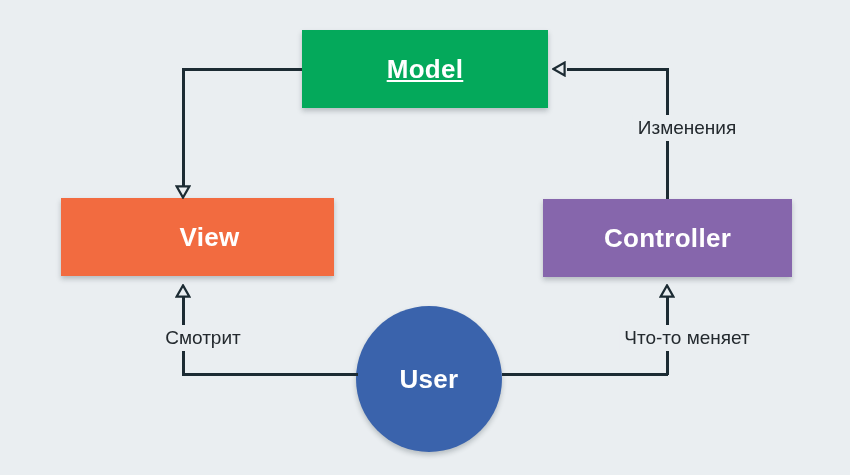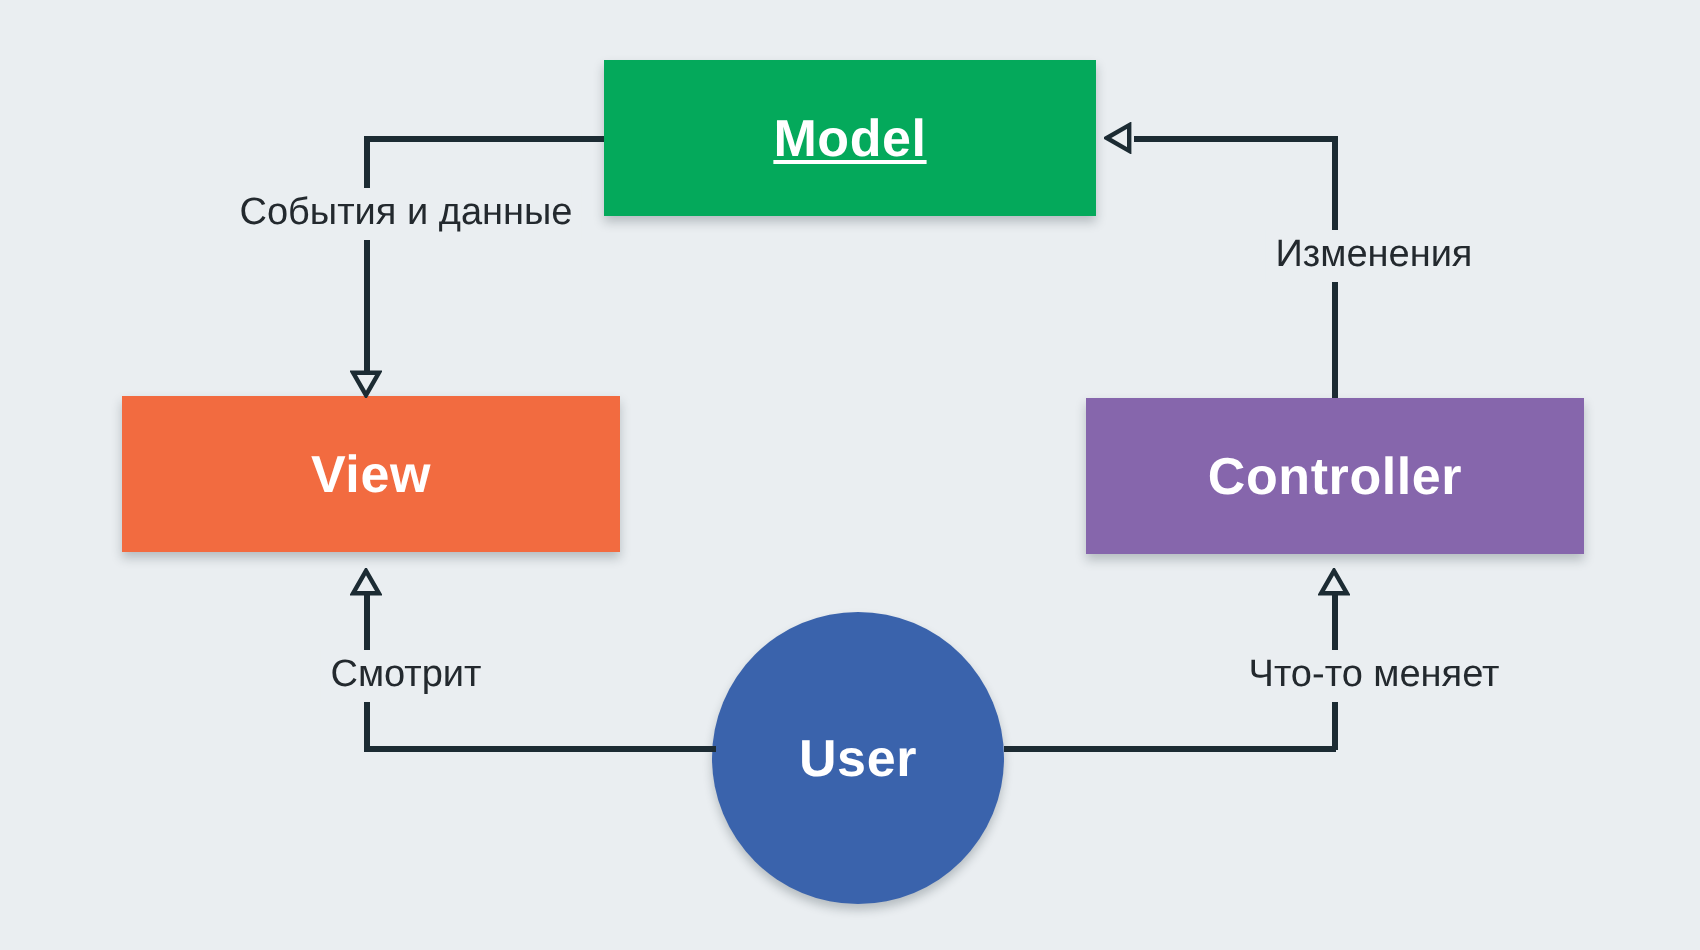--- a/index.html
+++ b/index.html
@@ -71,21 +71,21 @@
 </style>
 </head>
 <body>
 
 <div class="stage">
 
   <div class="node rect" id="node-model" style="background-color: rgb(4, 169, 91); text-decoration: underline;">
     <span>Model</span>
   </div>
 
-  <div class="node rect" id="node-view" style="background-color: rgb(242, 107, 64);">
+  <div class="node rect" id="node-view" style="background-color: rgb(242, 107, 64); padding-left: 24px;">
     <span>View</span>
   </div>
 
   <div class="node circle" id="node-user" style="background-color: rgb(58, 99, 172);">
     <span>User</span>
   </div>
 
   <div class="node rect" id="node-controller" style="background-color: rgb(134, 102, 172);">
     <span>Controller</span>
   </div>
@@ -107,18 +107,17 @@
   <svg class="arrow" id="arrow-view-up" width="16" height="14" viewBox="0 0 16 14">
     <polygon points="8,1.4 14.4,12.6 1.6,12.6" fill="#eaeef1" stroke="#1c2b33" stroke-width="2.2" stroke-linejoin="miter"></polygon>
   </svg>
 
   <div class="seg h" id="seg-uc-h"></div>
   <div class="seg v" id="seg-uc-v"></div>
   <svg class="arrow" id="arrow-controller-up" width="16" height="14" viewBox="0 0 16 14">
     <polygon points="8,1.4 14.4,12.6 1.6,12.6" fill="#eaeef1" stroke="#1c2b33" stroke-width="2.2" stroke-linejoin="miter"></polygon>
   </svg>
 
-  <div class="edge-label" id="label-events">События и данные</div>
   <div class="edge-label" id="label-changes">Изменения</div>
   <div class="edge-label" id="label-watches">Смотрит</div>
   <div class="edge-label" id="label-changes-something">Что-то меняет</div>
 
 </div>
 
 </body></html>

